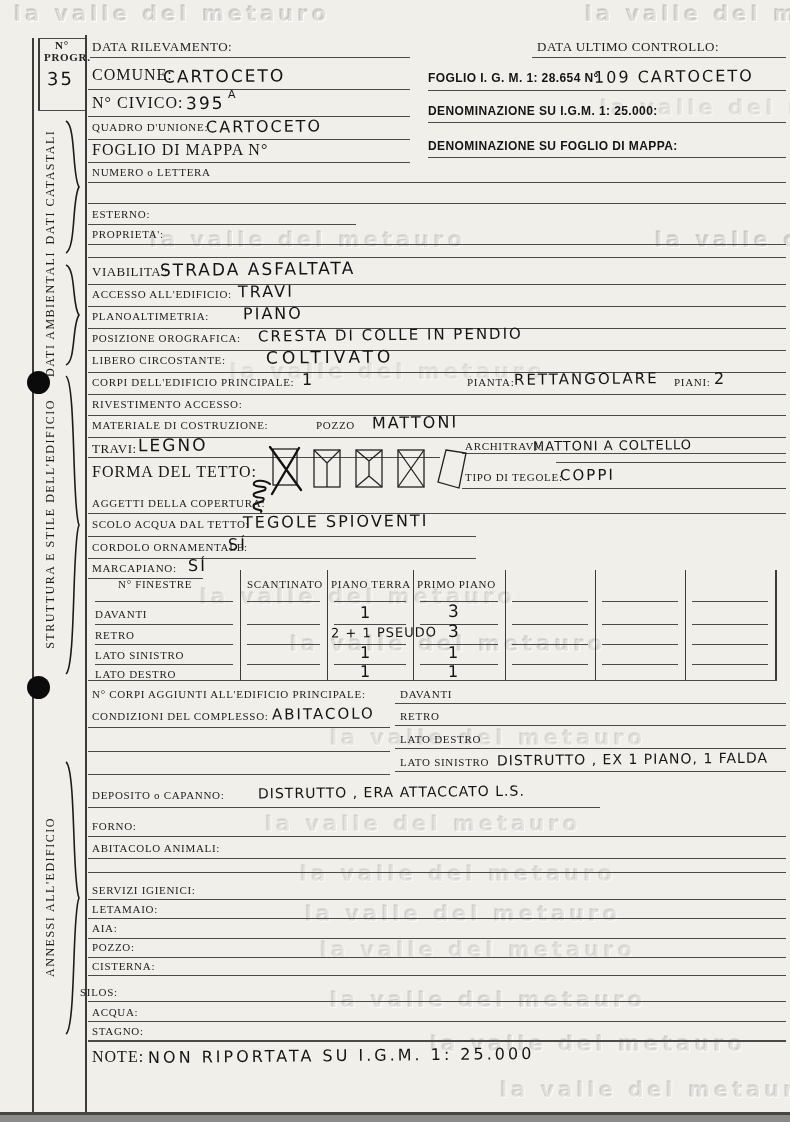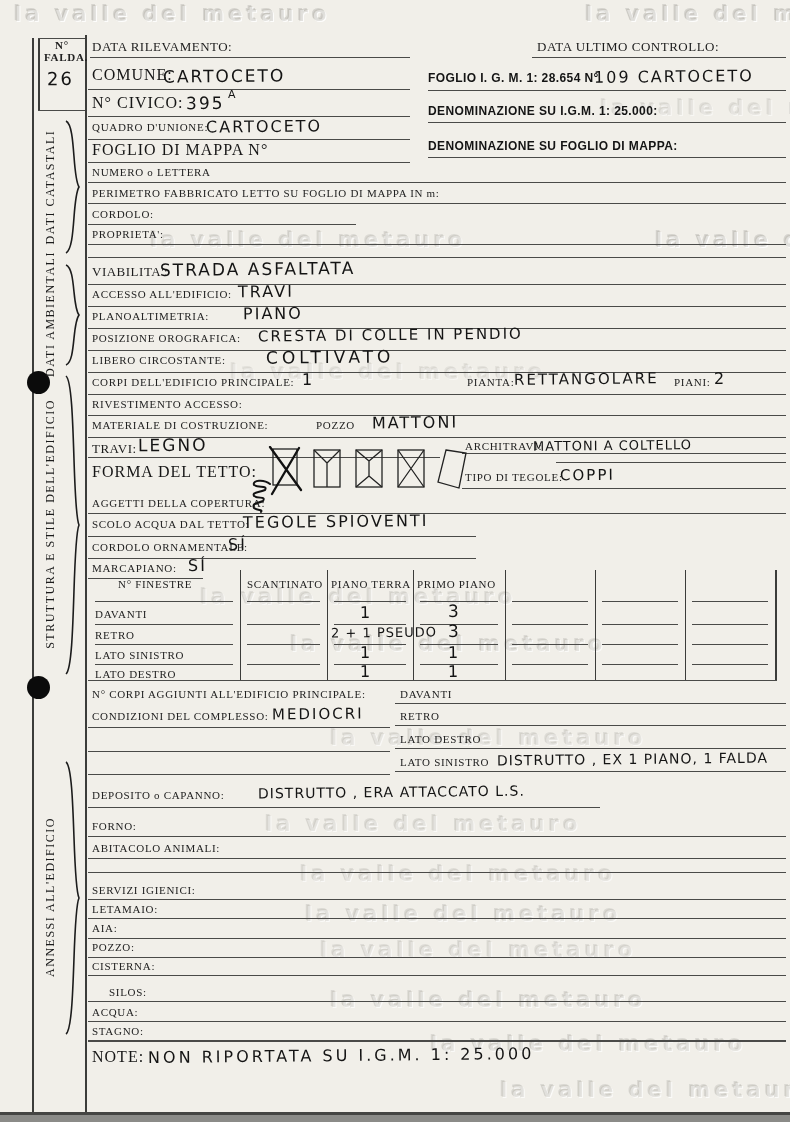--- a/index.html
+++ b/index.html
@@ -51,22 +51,22 @@
   <div class="vline" style="left:85px;top:35px;height:1077px;width:2px;"></div>
   <div class="bottom-band" style="top:1112px;height:10px;"></div>
 
   <div class="hole" style="left:27px;top:371px;"></div>
   <div class="hole" style="left:27px;top:676px;"></div>
 
   <div class="vline" style="left:38px;top:38px;height:72px;width:2px;"></div>
   <div class="line" style="left:38px;top:38px;width:47px;"></div>
   <div class="line" style="left:38px;top:110px;width:47px;"></div>
   <span class="abs lbl" style="left:55px;top:39px;font-weight:bold;">N°</span>
-  <span class="abs lbl" style="left:44px;top:51px;font-weight:bold;">FALDA.</span>
-  <span class="abs hw hw-lg" style="left:47px;top:68px;">26</span>
+  <span class="abs lbl" style="left:44px;top:51px;font-weight:bold;">PROGR.</span>
+  <span class="abs hw hw-lg" style="left:47px;top:68px;">35</span>
 
   <svg class="abs" style="left:64px;top:118px;" width="18" height="138">
       <path d="M2,3 C12,8 8,58 15,69 C8,80 12,130 2,135" fill="none" stroke="#1c1c1c" stroke-width="1.6"></path>
     </svg>
   <svg class="abs" style="left:64px;top:262px;" width="18" height="106">
       <path d="M2,3 C12,7 8,44 15,53 C8,62 12,99 2,103" fill="none" stroke="#1c1c1c" stroke-width="1.6"></path>
     </svg>
   <svg class="abs" style="left:64px;top:372px;" width="18" height="306">
       <path d="M2,4 C12,12 8,138 15,153 C8,168 12,294 2,302" fill="none" stroke="#1c1c1c" stroke-width="1.6"></path>
     </svg>
@@ -101,23 +101,22 @@
   <span class="abs hw" style="left:206px;top:117px;font-size:16px;">CARTOCETO</span>
   <div class="line" style="left:88px;top:139px;width:322px;"></div>
   <span class="abs lbl-sans" style="left:428px;top:139px;">DENOMINAZIONE SU FOGLIO DI MAPPA:</span>
   <div class="line" style="left:428px;top:157px;width:358px;"></div>
 
   <span class="abs lbl-lg" style="left:92px;top:141px;">FOGLIO DI MAPPA N°</span>
   <div class="line" style="left:88px;top:162px;width:322px;"></div>
 
   <span class="abs lbl" style="left:92px;top:166px;">NUMERO o LETTERA</span>
   <div class="line" style="left:88px;top:182px;width:698px;"></div>
-  <span class="abs lbl" style="left:92px;top:187px;">PERIMETRO FABBRICATO LETTO SU FOGLIO DI MAPPA IN m:</span>
   <div class="line" style="left:88px;top:203px;width:698px;"></div>
-  <span class="abs lbl" style="left:92px;top:208px;">CORDOLO:</span>
+  <span class="abs lbl" style="left:92px;top:208px;">ESTERNO:</span>
   <div class="line" style="left:88px;top:224px;width:268px;"></div>
   <span class="abs lbl" style="left:92px;top:228px;text-align:center;">PROPRIETA':</span>
   <div class="line" style="left:88px;top:244px;width:698px;"></div>
   <div class="line" style="left:88px;top:257px;width:698px;"></div>
 
   <span class="abs lbl-md" style="left:92px;top:264px;">VIABILITA':</span>
   <span class="abs hw" style="left:160px;top:259px;font-size:17px;">STRADA ASFALTATA</span>
   <div class="line" style="left:88px;top:284px;width:698px;"></div>
   <span class="abs lbl" style="left:92px;top:288px;">ACCESSO ALL'EDIFICIO:</span>
   <span class="abs hw" style="left:238px;top:282px;font-size:16px;">TRAVI</span>
@@ -258,21 +257,21 @@
     <span class="abs hw" style="left:360px;top:662px;font-size:16px;">1</span>
     <span class="abs hw" style="left:448px;top:662px;font-size:16px;">1</span>
     <div class="line" style="left:88px;top:680px;width:689px;"></div>
   </div>
 
   <span class="abs lbl" style="left:92px;top:688px;">N° CORPI AGGIUNTI ALL'EDIFICIO PRINCIPALE:</span>
   <span class="abs lbl" style="left:400px;top:688px;">DAVANTI</span>
   <div class="line" style="left:395px;top:703px;width:391px;"></div>
 
   <span class="abs lbl" style="left:92px;top:710px;">CONDIZIONI DEL COMPLESSO:</span>
-  <span class="abs hw" style="left:272px;top:705px;">MEDIOCRI</span>
+  <span class="abs hw" style="left:272px;top:705px;">ABITACOLO</span>
   <div class="line" style="left:88px;top:727px;width:302px;"></div>
   <span class="abs lbl" style="left:400px;top:710px;">RETRO</span>
   <div class="line" style="left:395px;top:725px;width:391px;"></div>
 
   <div class="line" style="left:88px;top:751px;width:302px;"></div>
   <span class="abs lbl" style="left:400px;top:733px;">LATO DESTRO</span>
   <div class="line" style="left:395px;top:748px;width:391px;"></div>
 
   <div class="line" style="left:88px;top:774px;width:302px;"></div>
   <span class="abs lbl" style="left:400px;top:756px;">LATO SINISTRO</span>
@@ -291,21 +290,21 @@
   <span class="abs lbl" style="left:92px;top:884px;">SERVIZI IGIENICI:</span>
   <div class="line" style="left:88px;top:899px;width:698px;"></div>
   <span class="abs lbl" style="left:92px;top:903px;">LETAMAIO:</span>
   <div class="line" style="left:88px;top:918px;width:698px;"></div>
   <span class="abs lbl" style="left:92px;top:922px;">AIA:</span>
   <div class="line" style="left:88px;top:938px;width:698px;"></div>
   <span class="abs lbl" style="left:92px;top:941px;">POZZO:</span>
   <div class="line" style="left:88px;top:957px;width:698px;"></div>
   <span class="abs lbl" style="left:92px;top:960px;">CISTERNA:</span>
   <div class="line" style="left:88px;top:975px;width:698px;"></div>
-  <span class="abs lbl" style="left:109px;top:986px;">SILOS:</span>
+  <span class="abs lbl" style="left:80px;top:986px;">SILOS:</span>
   <div class="line" style="left:88px;top:1001px;width:698px;"></div>
   <span class="abs lbl" style="left:92px;top:1006px;">ACQUA:</span>
   <div class="line" style="left:88px;top:1021px;width:698px;"></div>
   <span class="abs lbl" style="left:92px;top:1025px;">STAGNO:</span>
   <div class="line" style="left:88px;top:1040px;width:698px;height:2px;"></div>
 
   <span class="abs lbl-lg" style="left:92px;top:1048px;">NOTE:</span>
   <span class="abs hw" style="left:148px;top:1046px;font-size:16px;letter-spacing:3px;">NON RIPORTATA SU I.G.M. 1: 25.000</span>
 
 </div>

